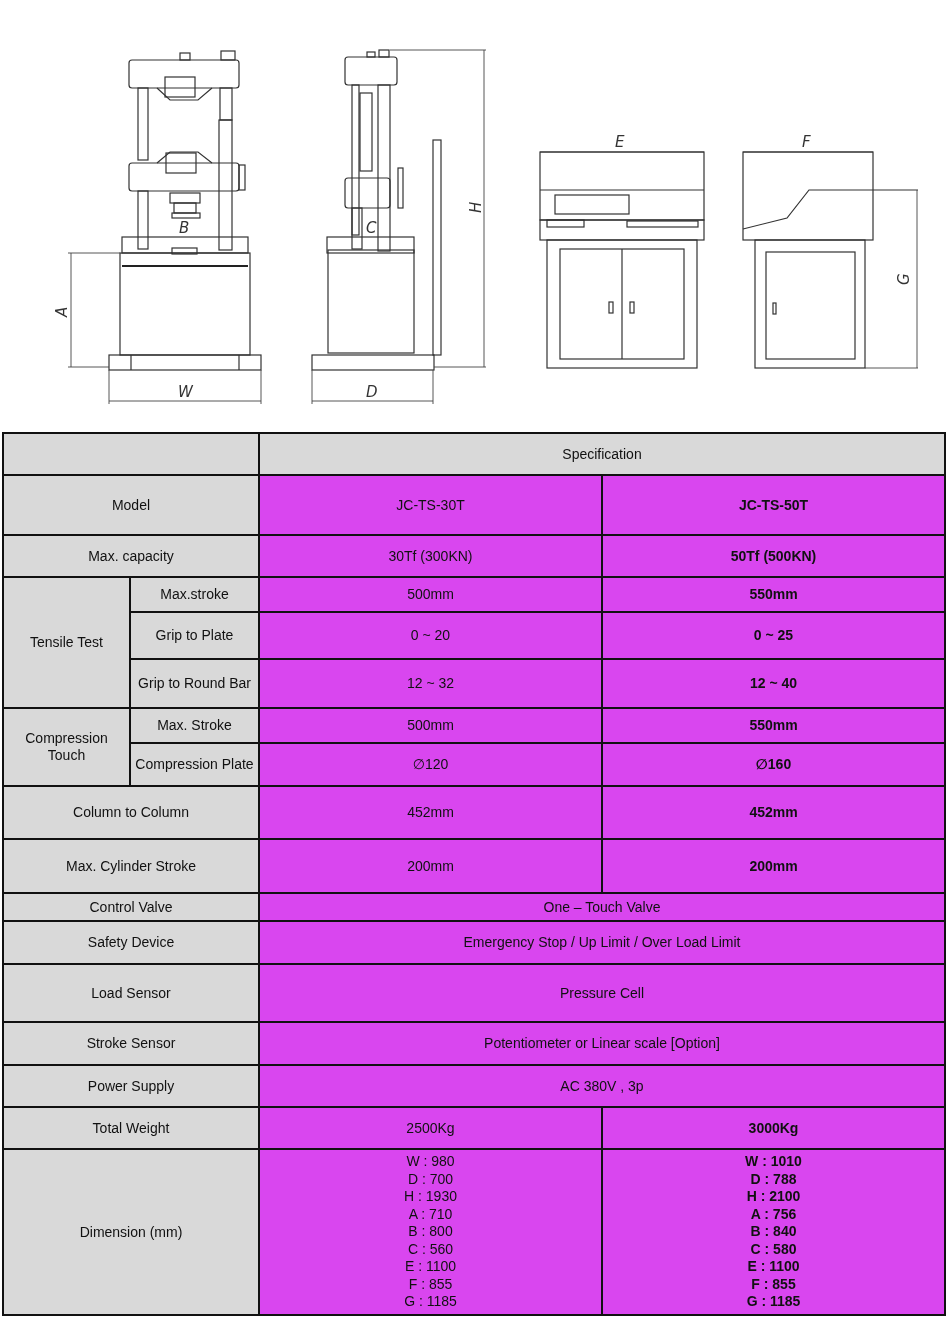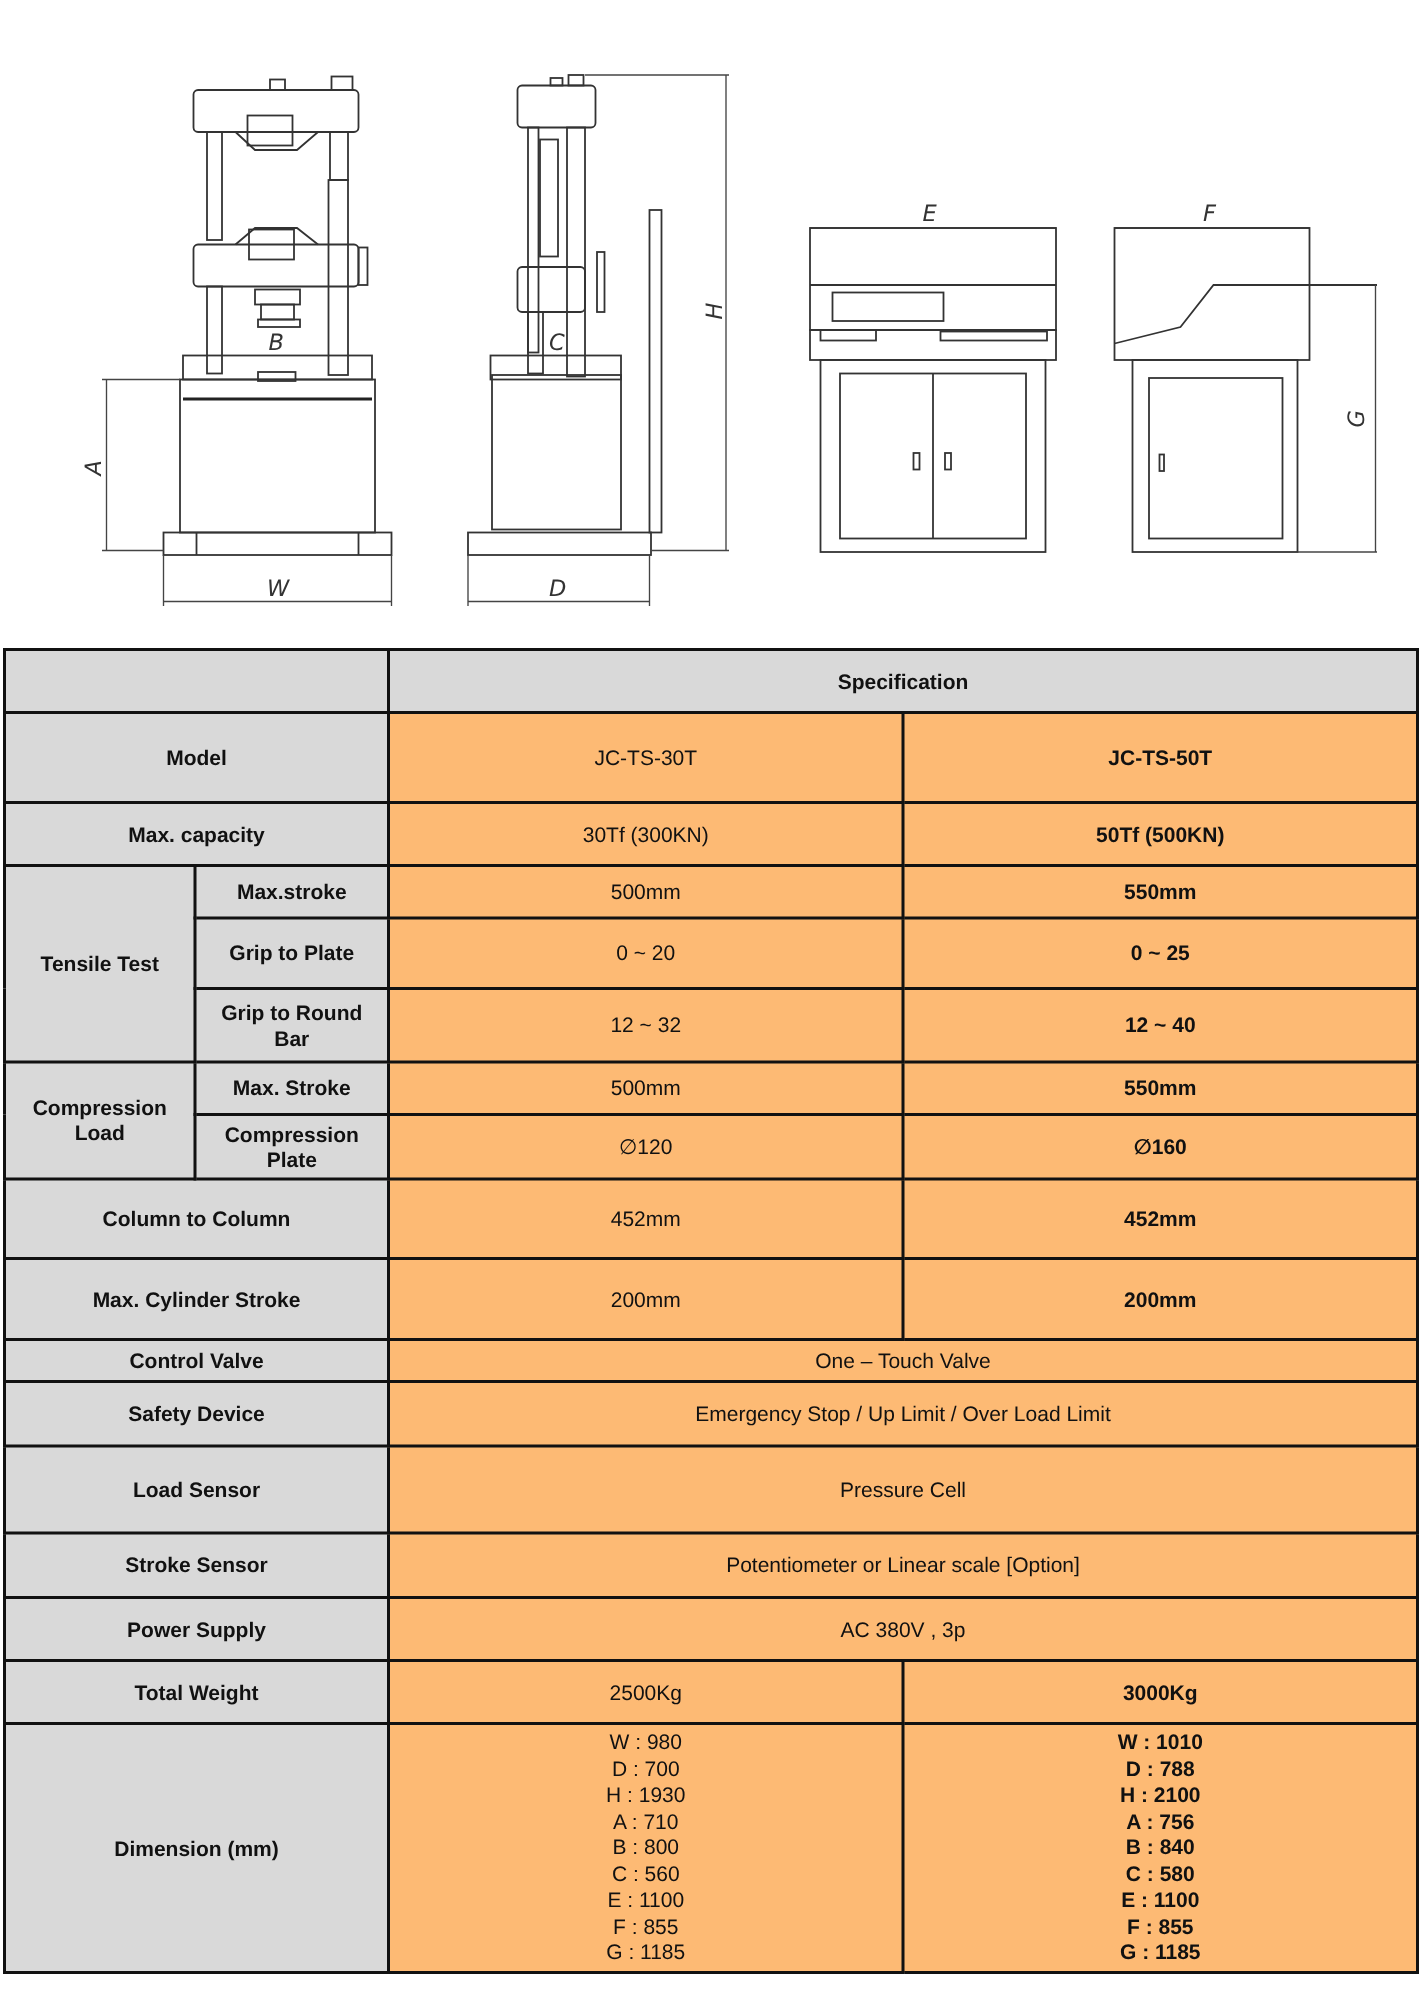--- a/index.html
+++ b/index.html
@@ -9,22 +9,22 @@
   #drawings svg { width: 946px; height: 420px; display: block; }
   .ln { fill: none; stroke: #333; stroke-width: 1.2; }
   .lnb { fill: none; stroke: #222; stroke-width: 2; }
   .dim { fill: none; stroke: #444; stroke-width: 0.9; }
   .lbl { font-family: "DejaVu Sans", sans-serif; font-size: 15px; fill: #333; font-style: italic; }
 
   table.spec { position: absolute; left: 2px; top: 432px; width: 942px;
                border-collapse: collapse; table-layout: fixed; font-size: 14px; }
   table.spec td { border: 2px solid #111; text-align: center; vertical-align: middle;
                   padding: 0 4px; line-height: 17px; }
-  table.spec td.h { background: #d9d9d9; font-weight: bold; }
-  table.spec td.v { background: #fdba74; }
+  table.spec td.h { background: #d9d9d9; font-weight: normal; }
+  table.spec td.v { background: #d946ef; }
   table.spec td.vl { border-left: 1px solid #111; font-weight: bold; }
   .dimlist div { line-height: 17.5px; }
 </style>
 </head>
 <body>
 
 <div id="drawings">
 <svg viewBox="0 0 946 420" xmlns="http://www.w3.org/2000/svg">
 
   <g>
@@ -150,21 +150,21 @@
     <td class="h">Grip to Plate</td>
     <td class="v">0 ~ 20</td>
     <td class="v vl">0 ~ 25</td>
   </tr>
   <tr style="height:49px">
     <td class="h">Grip to Round Bar</td>
     <td class="v">12 ~ 32</td>
     <td class="v vl">12 ~ 40</td>
   </tr>
   <tr style="height:35px">
-    <td class="h" rowspan="2">Compression Load</td>
+    <td class="h" rowspan="2">Compression Touch</td>
     <td class="h">Max. Stroke</td>
     <td class="v">500mm</td>
     <td class="v vl">550mm</td>
   </tr>
   <tr style="height:43px">
     <td class="h">Compression Plate</td>
     <td class="v">∅120</td>
     <td class="v vl">∅160</td>
   </tr>
   <tr style="height:53px">

